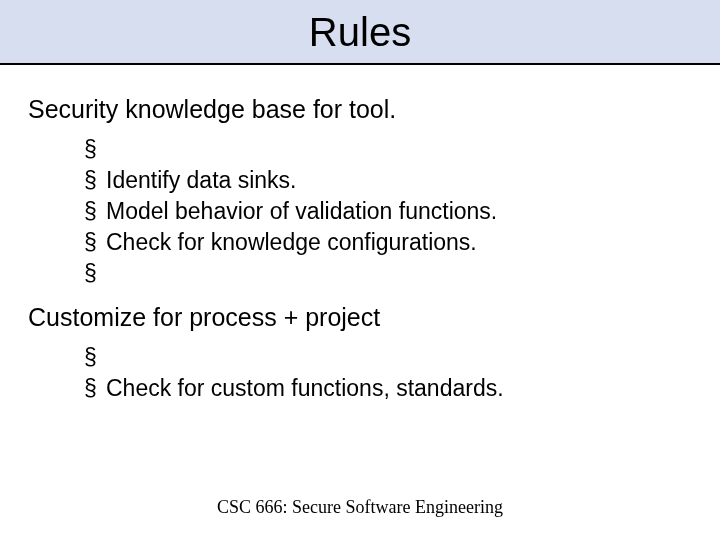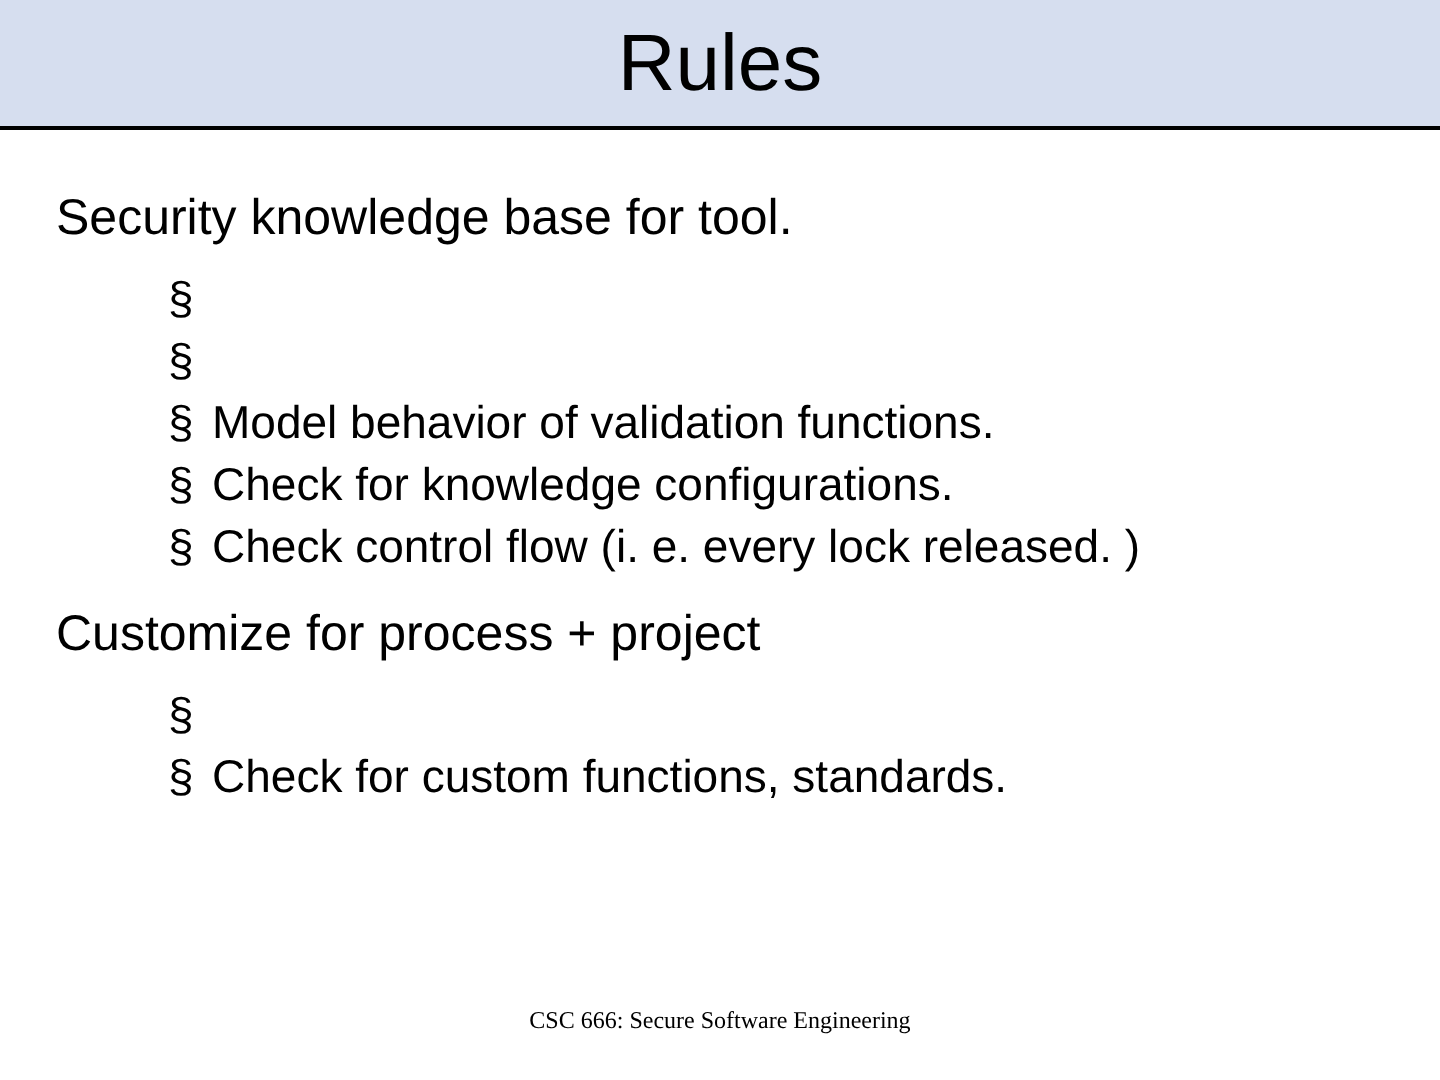--- a/index.html
+++ b/index.html
@@ -41,52 +41,52 @@
   }
   .bullet-marker {
     width: 22px;
     flex-shrink: 0;
   }
   .footer {
     position: absolute;
     bottom: 22px;
     width: 100%;
     text-align: center;
-    font-size: 12px;
+    font-size: 18px;
     font-family: "Times New Roman", Times, serif;
   }
 </style>
 </head>
 <body>
 
 <div class="title-bar">
   <div class="title-text">Rules</div>
 </div>
 
 <div class="content">
 
   <div class="section-heading">Security knowledge base for tool.</div>
   <div class="bullet-list">
     <div class="bullet-item">
         <span class="bullet-marker">§</span>
       </div>
     <div class="bullet-item">
         <span class="bullet-marker">§</span>
+        <span>Identify data sinks.</span>
       </div>
     <div class="bullet-item">
         <span class="bullet-marker">§</span>
         <span>Model behavior of validation functions.</span>
       </div>
     <div class="bullet-item">
         <span class="bullet-marker">§</span>
         <span>Check for knowledge configurations.</span>
       </div>
     <div class="bullet-item">
         <span class="bullet-marker">§</span>
-        <span>Check control flow (i. e. every lock released. )</span>
       </div>
   </div>
 
   <div class="section-heading">Customize for process + project</div>
   <div class="bullet-list">
     <div class="bullet-item">
         <span class="bullet-marker">§</span>
       </div>
     <div class="bullet-item">
         <span class="bullet-marker">§</span>

